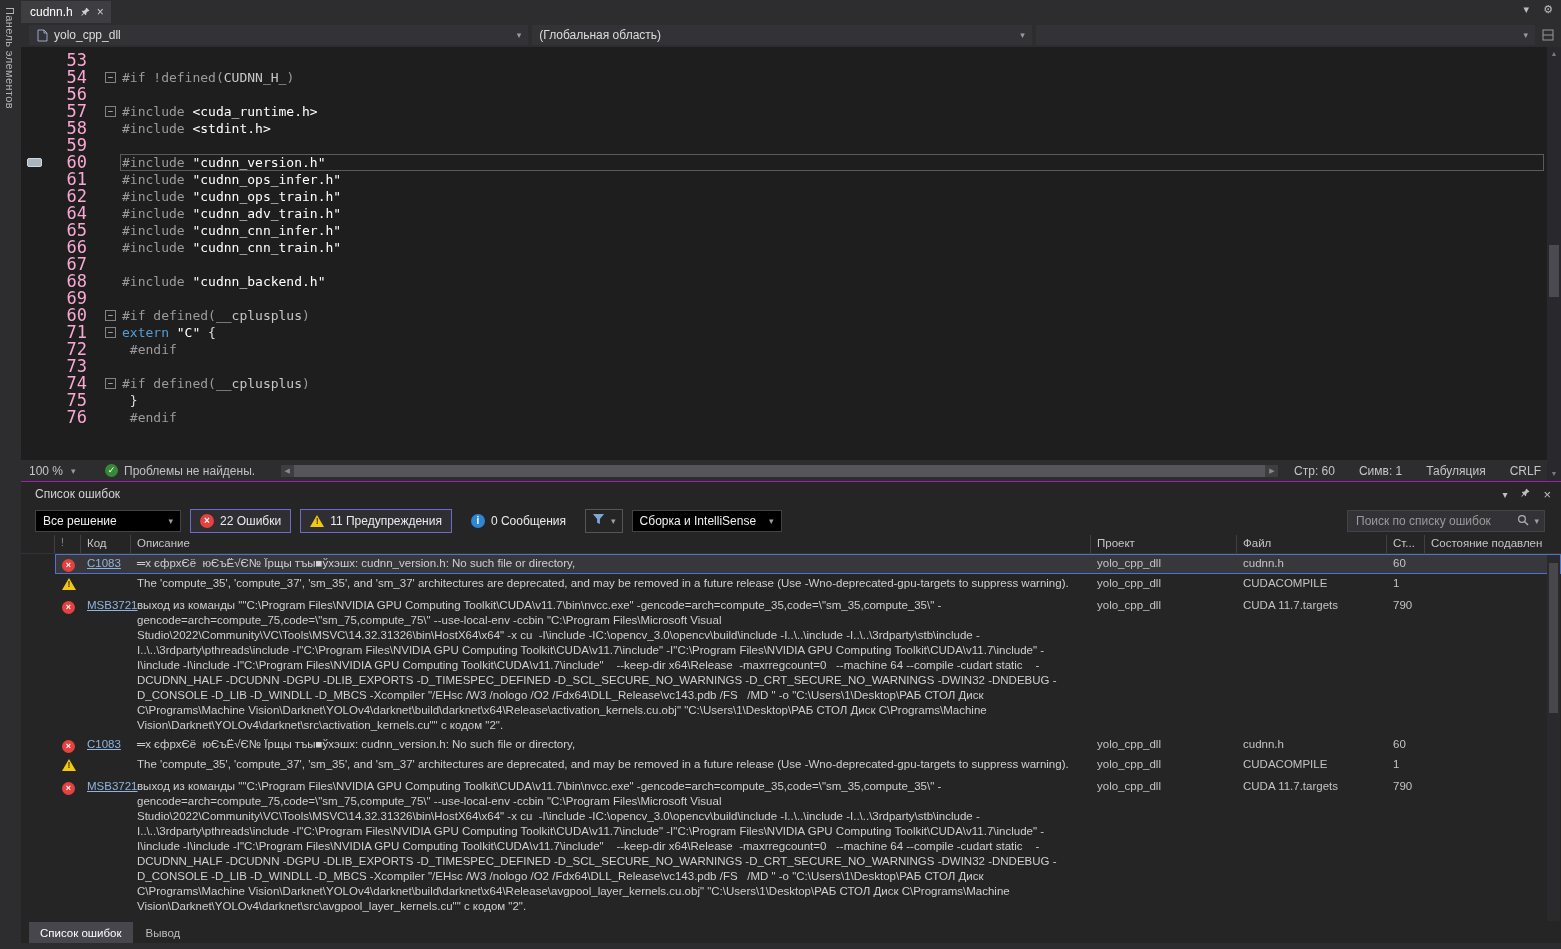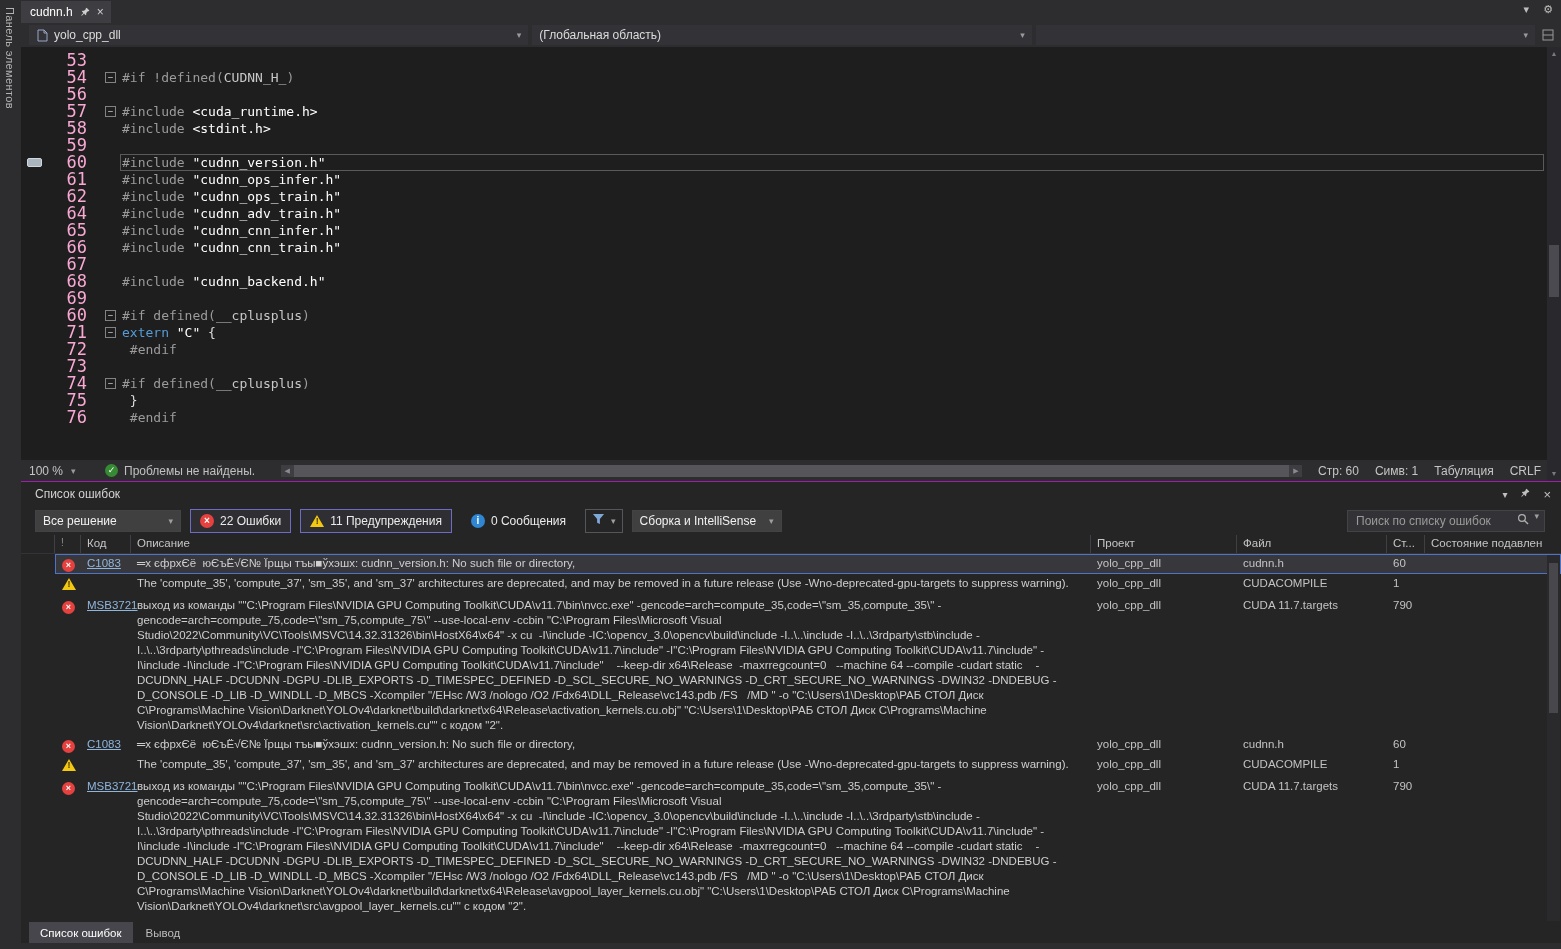--- a/index.html
+++ b/index.html
@@ -63,32 +63,32 @@
   .zoom .caret{font-size:9px;color:#9a9a9a}
   .health{flex:none;display:flex;align-items:center;gap:6px;margin-left:14px;margin-right:14px}
   .health-dot{flex:none;width:13px;height:13px;border-radius:50%;background:#378a34;color:#fff;
     font-size:9px;line-height:13px;text-align:center}
   .health-text{color:#c0c0c0}
   .hscroll{flex:1;height:12px;margin:0 12px;background:#3e3e42;position:relative}
   .harrow{position:absolute;top:0;width:12px;height:12px;text-align:center;line-height:12px;
     font-size:7px;color:#8a8a8a;cursor:pointer}
   .harrow.left{left:0}.harrow.right{right:0}
   .hthumb{position:absolute;top:0;bottom:0;left:13px;right:13px;background:#55555a}
-  .status-right{flex:none;display:flex;gap:16px;margin-left:4px}
+  .status-right{flex:none;display:flex;gap:24px;margin-left:4px}
 
   
   .elist{flex:1;min-height:0;background:#252526;border-top:1px solid #a21caf;
     display:flex;flex-direction:column}
   .el-header{flex:none;height:24px;display:flex;align-items:center;padding:0 10px 0 14px;
     font-size:12px;color:#d2d2d2}
   .el-hicons{margin-left:auto;display:flex;align-items:center;gap:13px;color:#c0c0c0;font-size:10px}
   .el-hicons span{cursor:pointer}
 
   .el-toolbar{flex:none;height:29px;display:flex;align-items:center;gap:9px;padding:0 10px 0 14px}
-  .combo{height:22px;background:#404040;border:1px solid #434346;display:flex;align-items:center;
+  .combo{height:22px;background:#000000;border:1px solid #434346;display:flex;align-items:center;
     gap:8px;padding:0 7px;font-size:12px;color:#f1f1f1;cursor:pointer}
   .combo .caret{font-size:9px;color:#9f9f9f}
   .scope-combo{width:146px}.source-combo{width:150px}
   .combo > span:first-child{flex:1;overflow:hidden;white-space:nowrap}
   .tbtn{height:22px;display:inline-flex;align-items:center;gap:6px;padding:0 9px;font-size:12px;
     color:#ebebeb;background:transparent;border:1px solid transparent;cursor:pointer;
     font-family:"Liberation Sans",sans-serif}
   .tbtn.on{border-color:#6c6cc4;background:#2e2e33}
   .tbtn .caret{font-size:9px;color:#9f9f9f}
   .tbtn.filter{padding:0 6px;border:1px solid #55555c}
@@ -99,21 +99,21 @@
   .sev-info{display:inline-flex;align-items:center;justify-content:center;flex:none;
     width:14px;height:14px;border-radius:50%;background:#2f86d2;color:#fff;
     font-size:10px;font-weight:bold;line-height:1}
   .sev-warn{position:relative;display:inline-block;flex:none;width:0;height:0;
     border-left:7px solid transparent;border-right:7px solid transparent;
     border-bottom:12px solid #f2c812;margin-top:1px}
   .sev-warn .wmark{position:absolute;left:-2px;top:2px;width:4px;text-align:center;
     font-size:9px;font-weight:bold;color:#4a3b00;line-height:1}
 
   .search{margin-left:auto;margin-right:6px;width:198px;height:22px;background:#333337;
-    border:1px solid #434346;display:flex;gap:5px;padding:0 5px 0 8px}
+    border:1px solid #434346;display:flex;align-items:center;gap:5px;padding:0 5px 0 8px}
   .search input{flex:1;min-width:0;background:transparent;border:none;outline:none;
     color:#cccccc;font-size:12px;font-family:"Liberation Sans",sans-serif}
   .search input::placeholder{color:#9a9a9a}
   .search .caret{font-size:9px;color:#9f9f9f}
 
   
   .el-ghead{flex:none;height:19px;display:flex;align-items:stretch;font-size:11.5px;
     color:#c5c5c5;border-bottom:1px solid #333337}
   .gh{padding:2px 6px;border-right:1px solid #3f3f46;overflow:hidden;white-space:nowrap;cursor:pointer}
   .c-gut{flex:none;width:34px}

